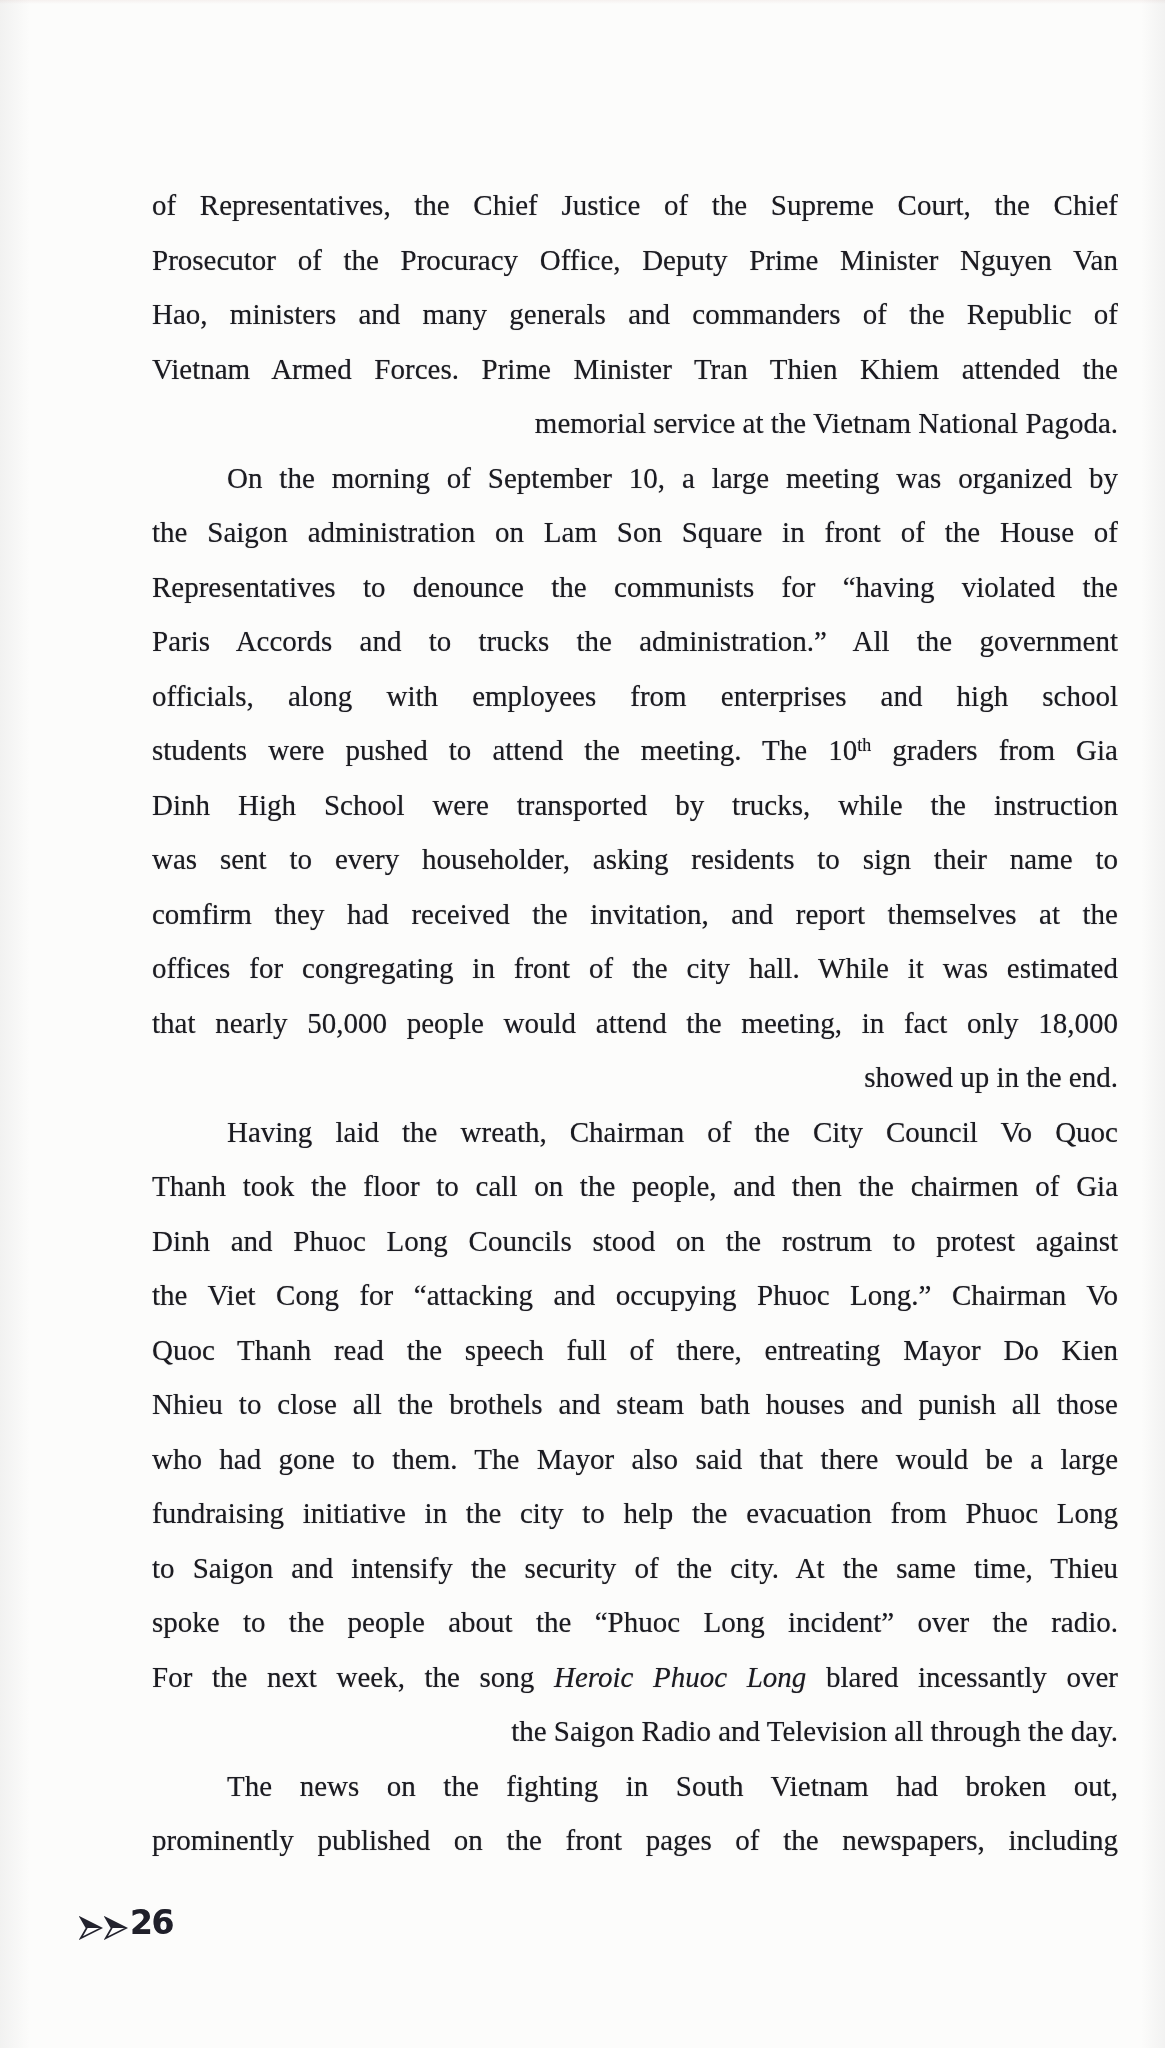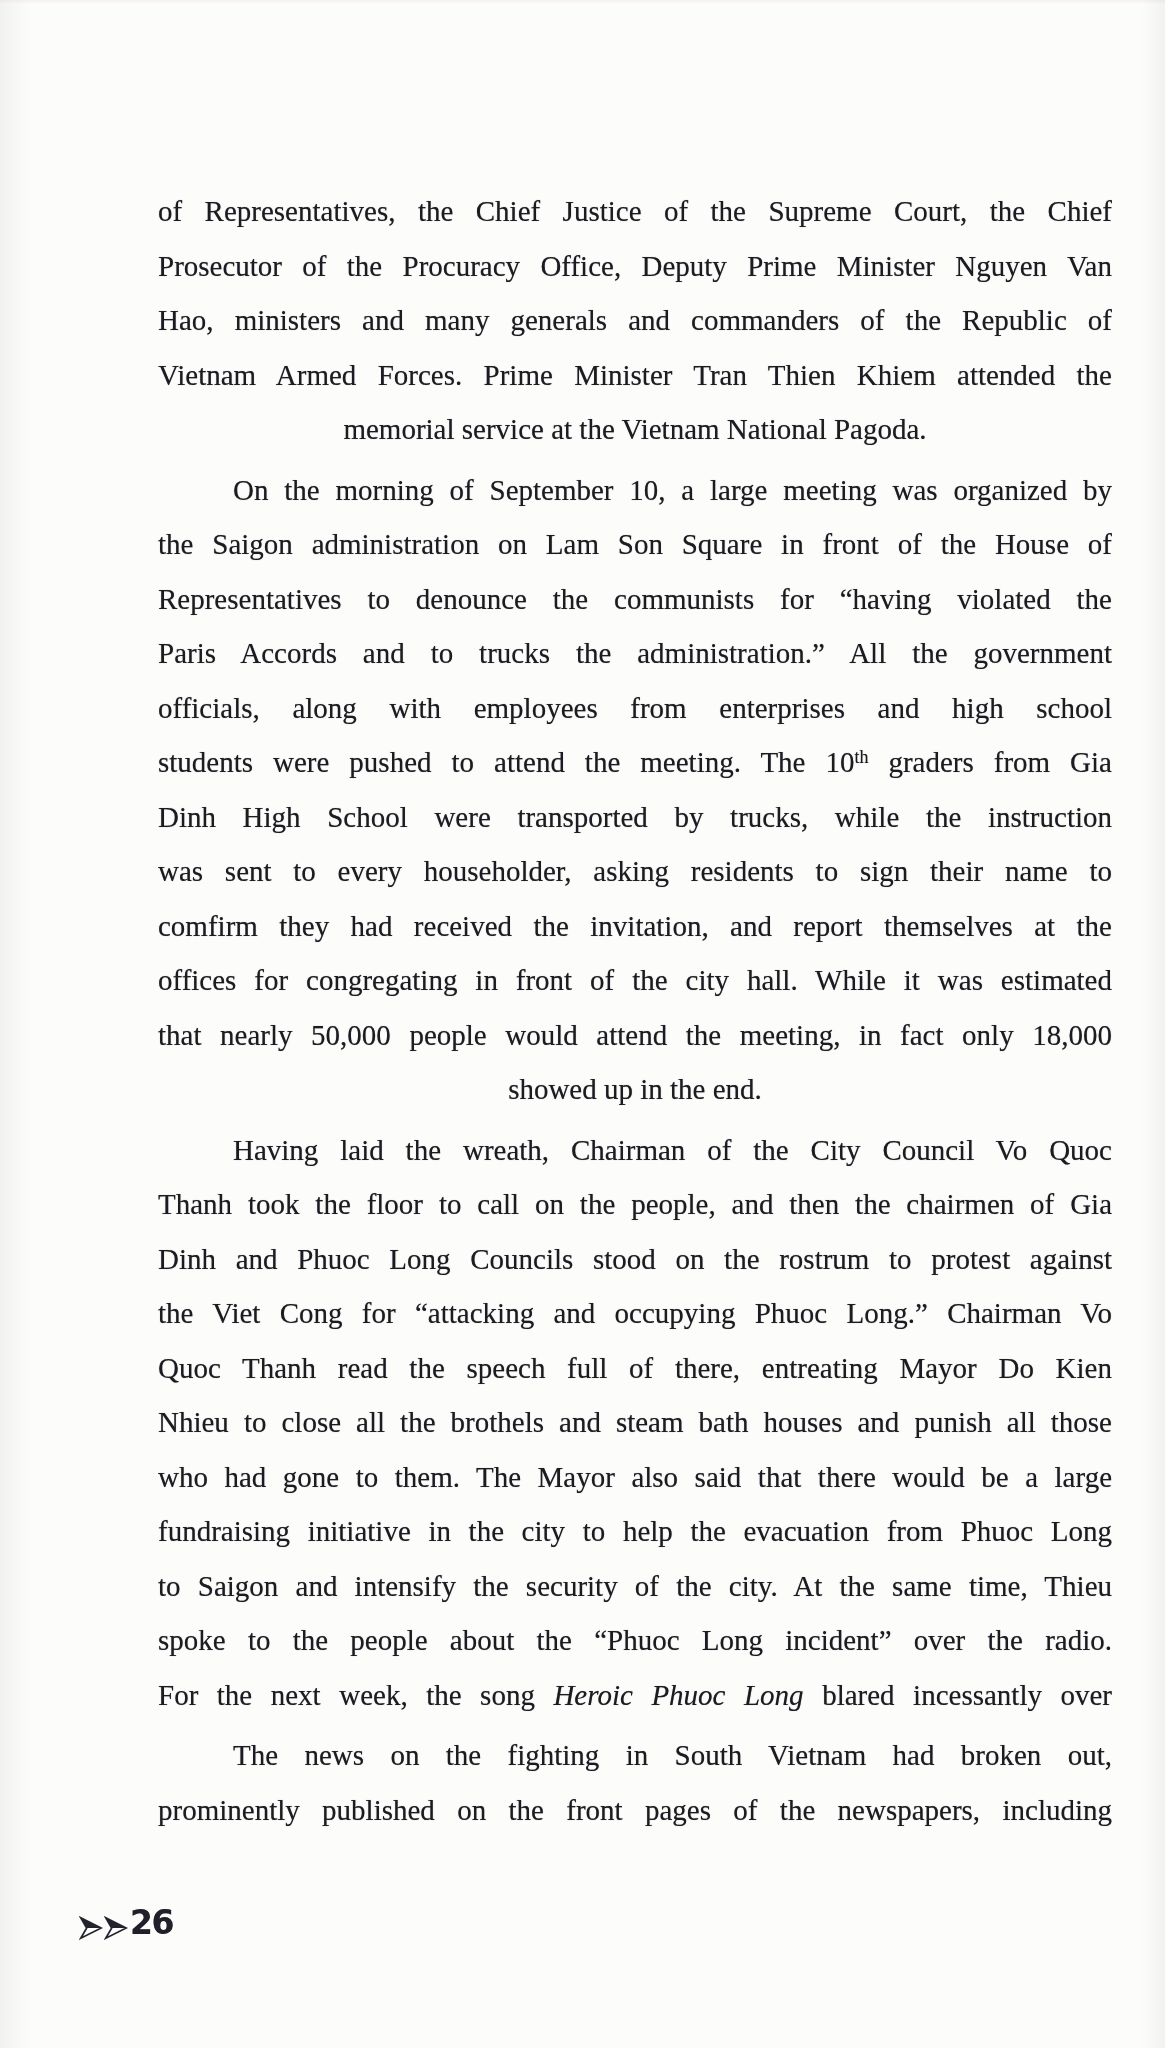--- a/index.html
+++ b/index.html
@@ -27,28 +27,28 @@
   .text-block {
     position: absolute;
     left: 152px;
     top: 178px;
     width: 966px;
     color: #1b1b21;
     font-size: 29px;
     text-shadow: 0 0 0.8px rgba(27,27,33,0.55);
   }
 
-  .paragraph { margin: 6px; padding: 0; }
+  .paragraph { margin: 0; padding: 0; }
 
   .line {
     height: 54.5px;
     line-height: 54.5px;
     overflow: hidden;
     white-space: normal;
-    text-align: center;
+    text-align: right;
   }
   
   .line.j {
     text-align: justify;
     word-spacing: -1.5px;
   }
   .line.j::after {
     content: "";
     display: inline-block;
     width: 100%;
@@ -120,20 +120,21 @@
         <div class="line j">Thanh took the floor to call on the people, and then the chairmen of Gia</div>
         <div class="line j">Dinh and Phuoc Long Councils stood on the rostrum to protest against</div>
         <div class="line j">the Viet Cong for “attacking and occupying Phuoc Long.” Chairman Vo</div>
         <div class="line j">Quoc Thanh read the speech full of there, entreating Mayor Do Kien</div>
         <div class="line j">Nhieu to close all the brothels and steam bath houses and punish all those</div>
         <div class="line j">who had gone to them. The Mayor also said that there would be a large</div>
         <div class="line j">fundraising initiative in the city to help the evacuation from Phuoc Long</div>
         <div class="line j">to Saigon and intensify the security of the city. At the same time, Thieu</div>
         <div class="line j">spoke to the people about the “Phuoc Long incident” over the radio.</div>
         <div class="line j">For the next week, the song <i>Heroic Phuoc Long</i> blared incessantly over</div>
+        <div class="line">the Saigon Radio and Television all through the day.</div>
       </div>
       <div class="paragraph">
         <div class="line j indent">The news on the fighting in South Vietnam had broken out,</div>
         <div class="line j">prominently published on the front pages of the newspapers, including</div>
       </div>
     </div>
 
   <div class="page-footer">
     <span class="marker">
       <svg width="24" height="28" viewBox="0 0 22 26" xmlns="http://www.w3.org/2000/svg">

